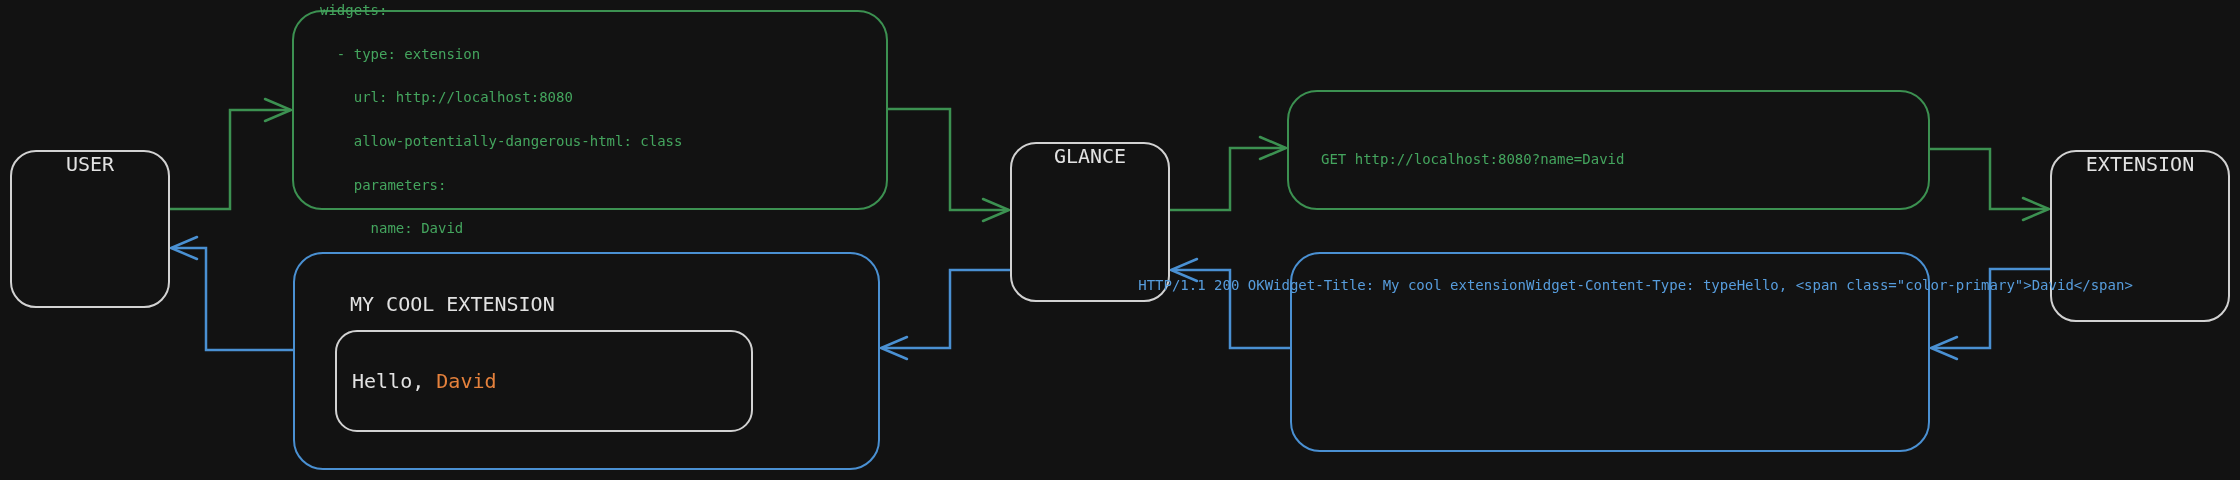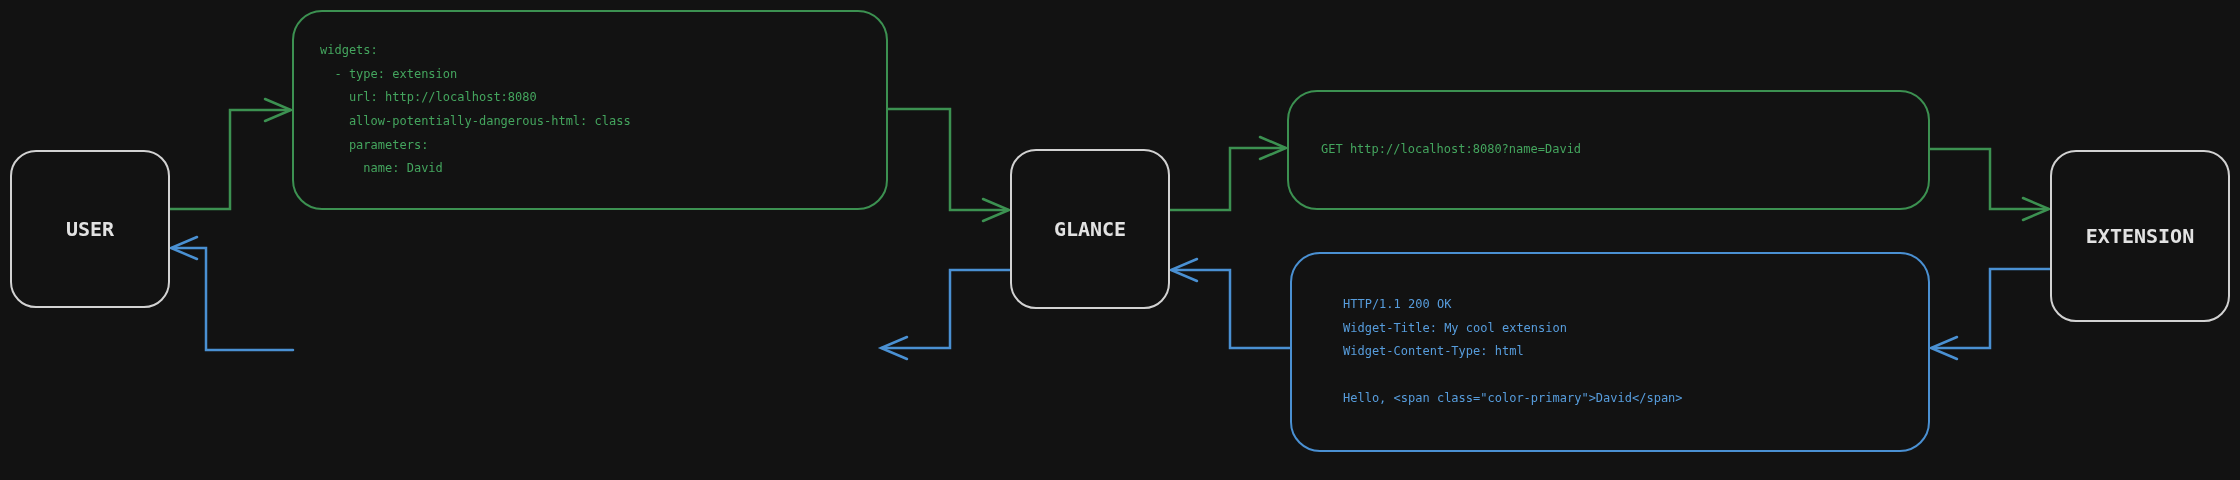--- a/index.html
+++ b/index.html
@@ -34,28 +34,26 @@
     stroke-linejoin: miter;
   }
   .wire-green { stroke: var(--green-line); }
   .wire-blue  { stroke: var(--blue-line); }
 
   .node {
     position: absolute;
     border: 2.5px solid var(--node-border);
     border-radius: 26px;
     display: flex;
-    align-items: center;
     justify-content: center;
     color: var(--light-text);
     font-size: 20px;
-    font-weight: bold;
   }
   .node-user      { left: 10px;   top: 150px; width: 160px; height: 158px; }
-  .node-glance    { left: 1010px; top: 149px; width: 160px; height: 160px; }
+  .node-glance    { left: 1010px; top: 142px; width: 160px; height: 160px; }
   .node-extension { left: 2050px; top: 150px; width: 180px; height: 172px; }
 
   .big-box {
     position: absolute;
     border-radius: 30px;
     border: 2px solid;
   }
   .box-green { border-color: var(--green-line); }
   .box-blue  { border-color: var(--blue-line); }
 
@@ -64,32 +62,33 @@
     display: flex; flex-direction: column; justify-content: center;
     padding-left: 26px;
   }
   .request-box {
     left: 1287px; top: 90px; width: 643px; height: 120px;
     display: flex; align-items: center;
     padding-left: 32px;
   }
   .response-box {
     left: 1290px; top: 252px; width: 640px; height: 200px;
-    display: flex; flex-direction: column; justify-content: center;
+    display: flex; flex-direction: row; justify-content: center;
     padding-left: 51px;
   }
   .widget-box {
     left: 293px; top: 252px; width: 587px; height: 218px;
     padding: 38px 0 0 55px;
   }
   .code-line {
-    font-size: 12px;
+    font-size: 14px;
     line-height: 23.6px;
     min-height: 23.6px;
     white-space: pre;
+    margin-top: 20px;
   }
   .green-code { color: var(--green-text); }
   .blue-code  { color: var(--blue-text); }
 
   .widget-title {
     color: var(--light-text);
     font-size: 20px;
     line-height: 24px;
     white-space: pre;
   }
@@ -167,19 +166,25 @@
     <div class="code-line green-code">      name: David</div>
   </div>
 
   <div class="big-box box-green request-box">
     <div class="code-line green-code">GET http://localhost:8080?name=David</div>
   </div>
 
   <div class="big-box box-blue response-box">
     <div class="code-line blue-code">HTTP/1.1 200 OK</div>
     <div class="code-line blue-code">Widget-Title: My cool extension</div>
-    <div class="code-line blue-code">Widget-Content-Type: html</div>
+    <div class="code-line blue-code">Widget-Content-Type: type</div>
     <div class="code-line blue-code"></div>
     <div class="code-line blue-code">Hello, &lt;span class="color-primary"&gt;David&lt;/span&gt;</div>
   </div>
 
+  <div class="big-box box-blue widget-box">
+    <div class="widget-title">MY COOL EXTENSION</div>
+    <div class="widget-inner">
+      <span class="greeting-prefix">Hello, </span><span class="greeting-name">David</span>
+    </div>
+  </div>
 
 </div>
 
 </body></html>

